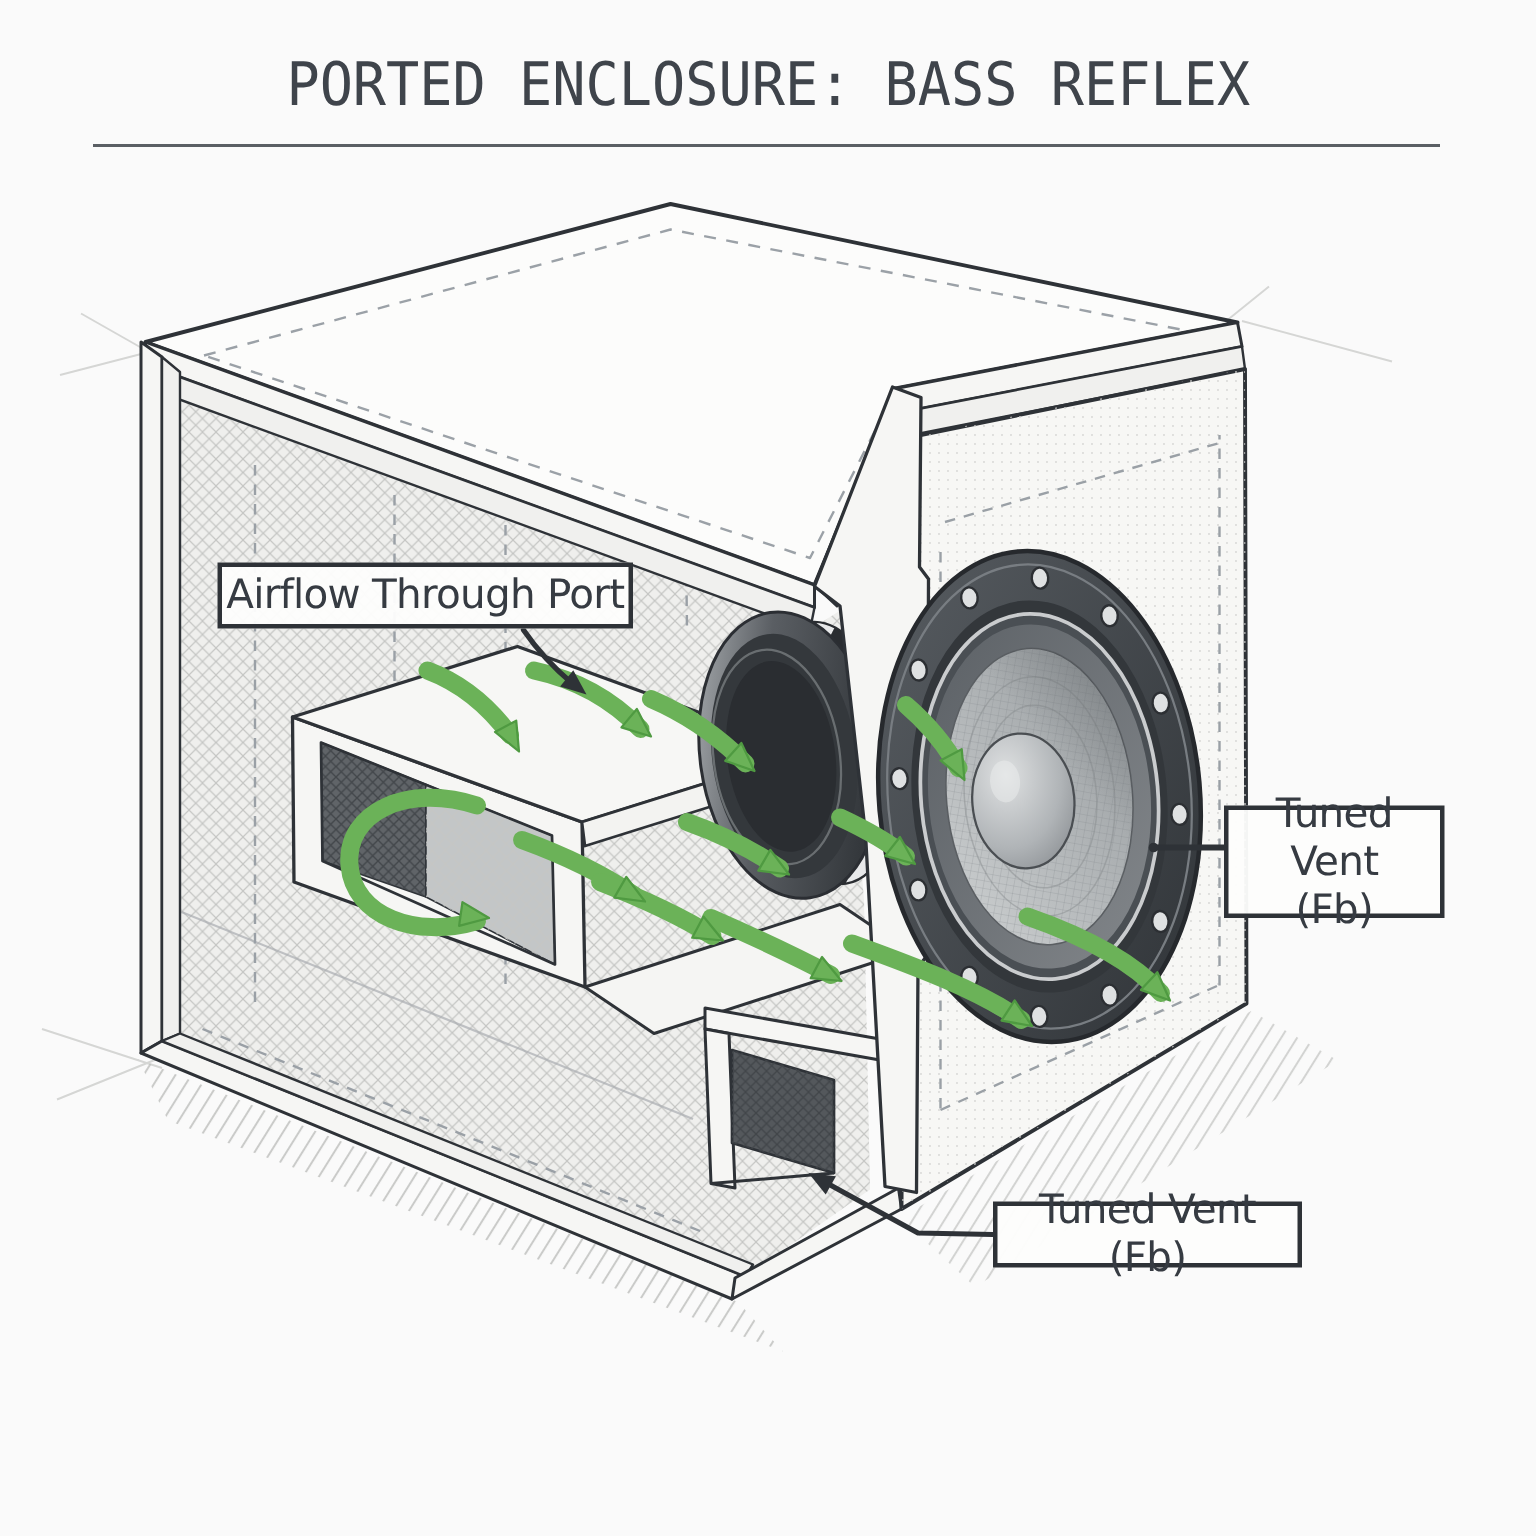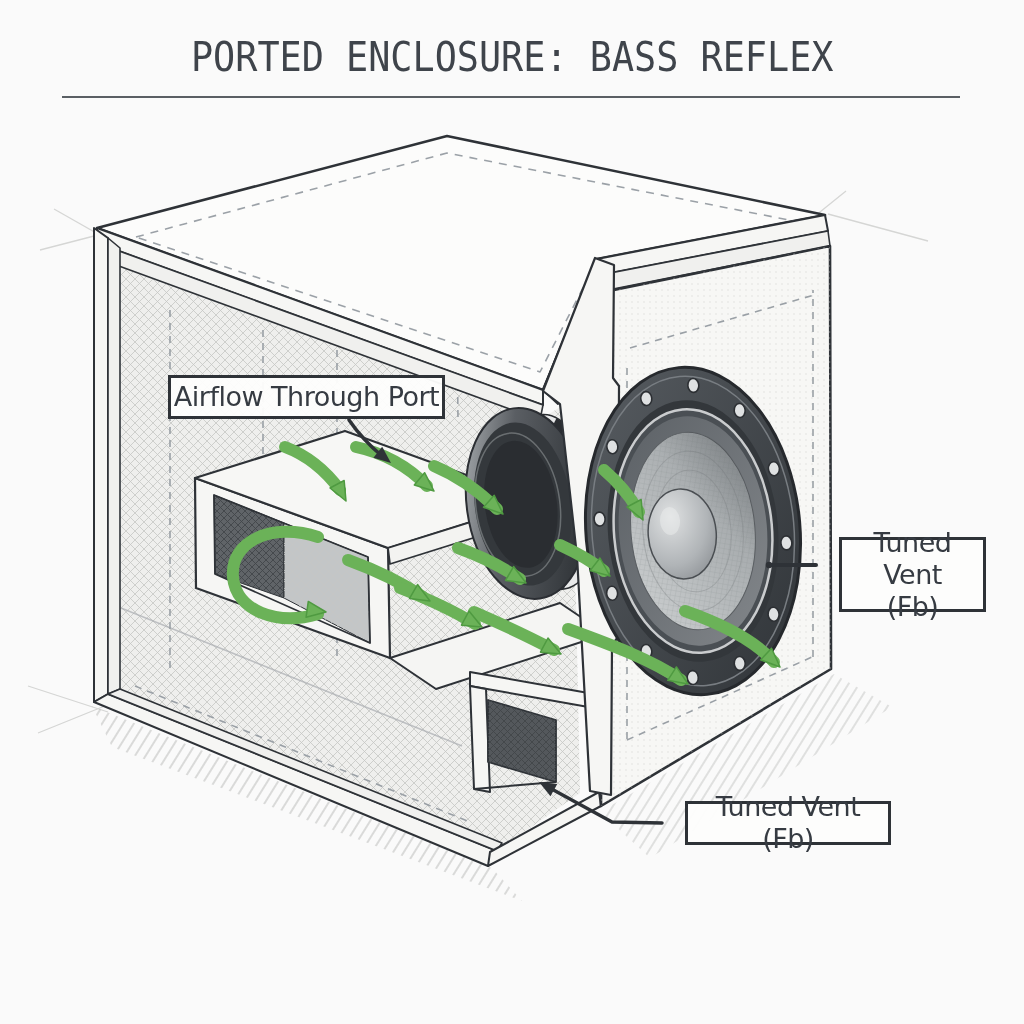--- a/index.html
+++ b/index.html
@@ -14,21 +14,21 @@
   .stage svg{position:absolute;left:0;top:0;}
   .title{position:absolute;left:0;top:34px;width:1024px;text-align:center;
          color:#3f444b;font-family:"DejaVu Sans Mono","Liberation Mono",monospace;
          font-size:40px;font-weight:500;white-space:nowrap;}
   .title span{display:inline-block;transform:scaleX(0.92);transform-origin:center;}
   .title-rule{position:absolute;left:62px;top:96px;width:898px;height:0;
               border-top:2px solid #5a5f64;}
   .callout{position:absolute;display:flex;align-items:center;justify-content:center;
            border:3px solid var(--ink);background:rgba(253,253,252,0.96);
            color:var(--label_text);font-size:27px;letter-spacing:-0.5px;
-           box-sizing:border-box;text-align:center;line-height:1.2;margin-left:23px;}
+           box-sizing:border-box;text-align:center;line-height:1.2;}
   .callout-airflow{left:145px;top:375px;width:277px;height:44px;}
   .callout-side{left:816px;top:537px;width:147px;height:75px;flex-direction:column;}
   .callout-side div{line-height:32px;}
   .callout-bottom{left:662px;top:801px;width:206px;height:44px;}
 </style>
 </head>
 <body>
 
 <div class="stage">
 

